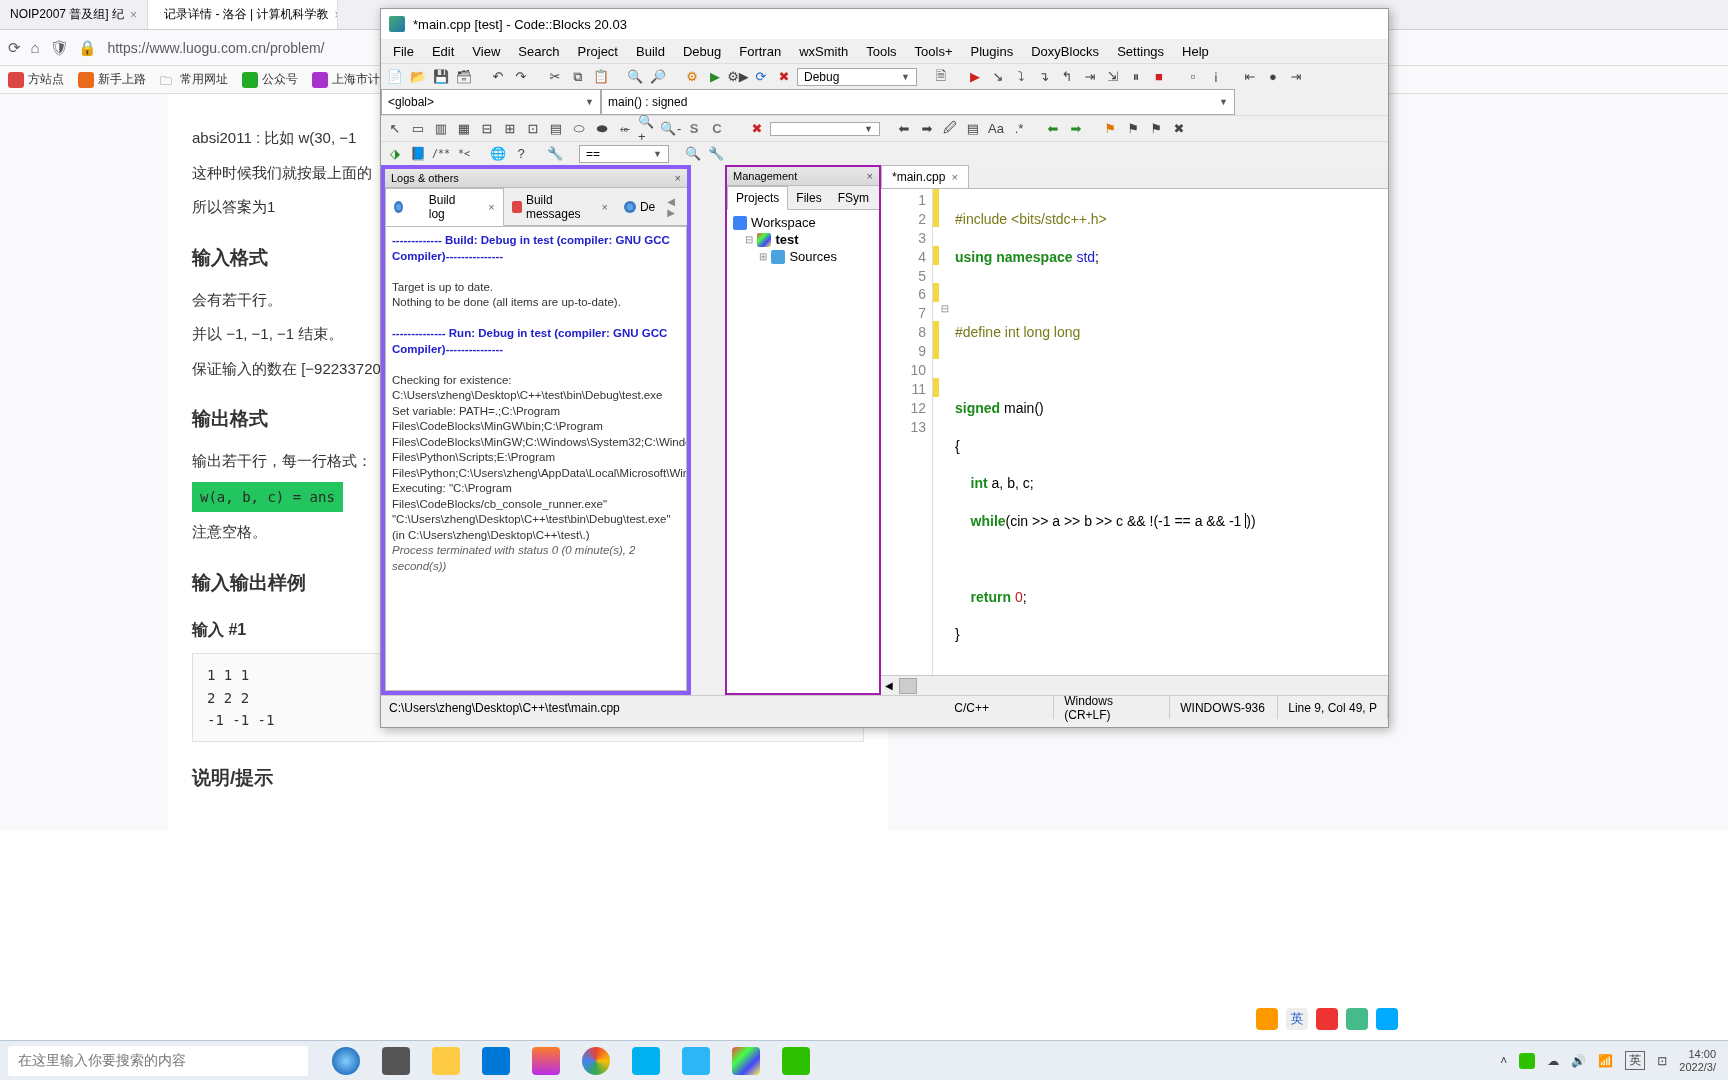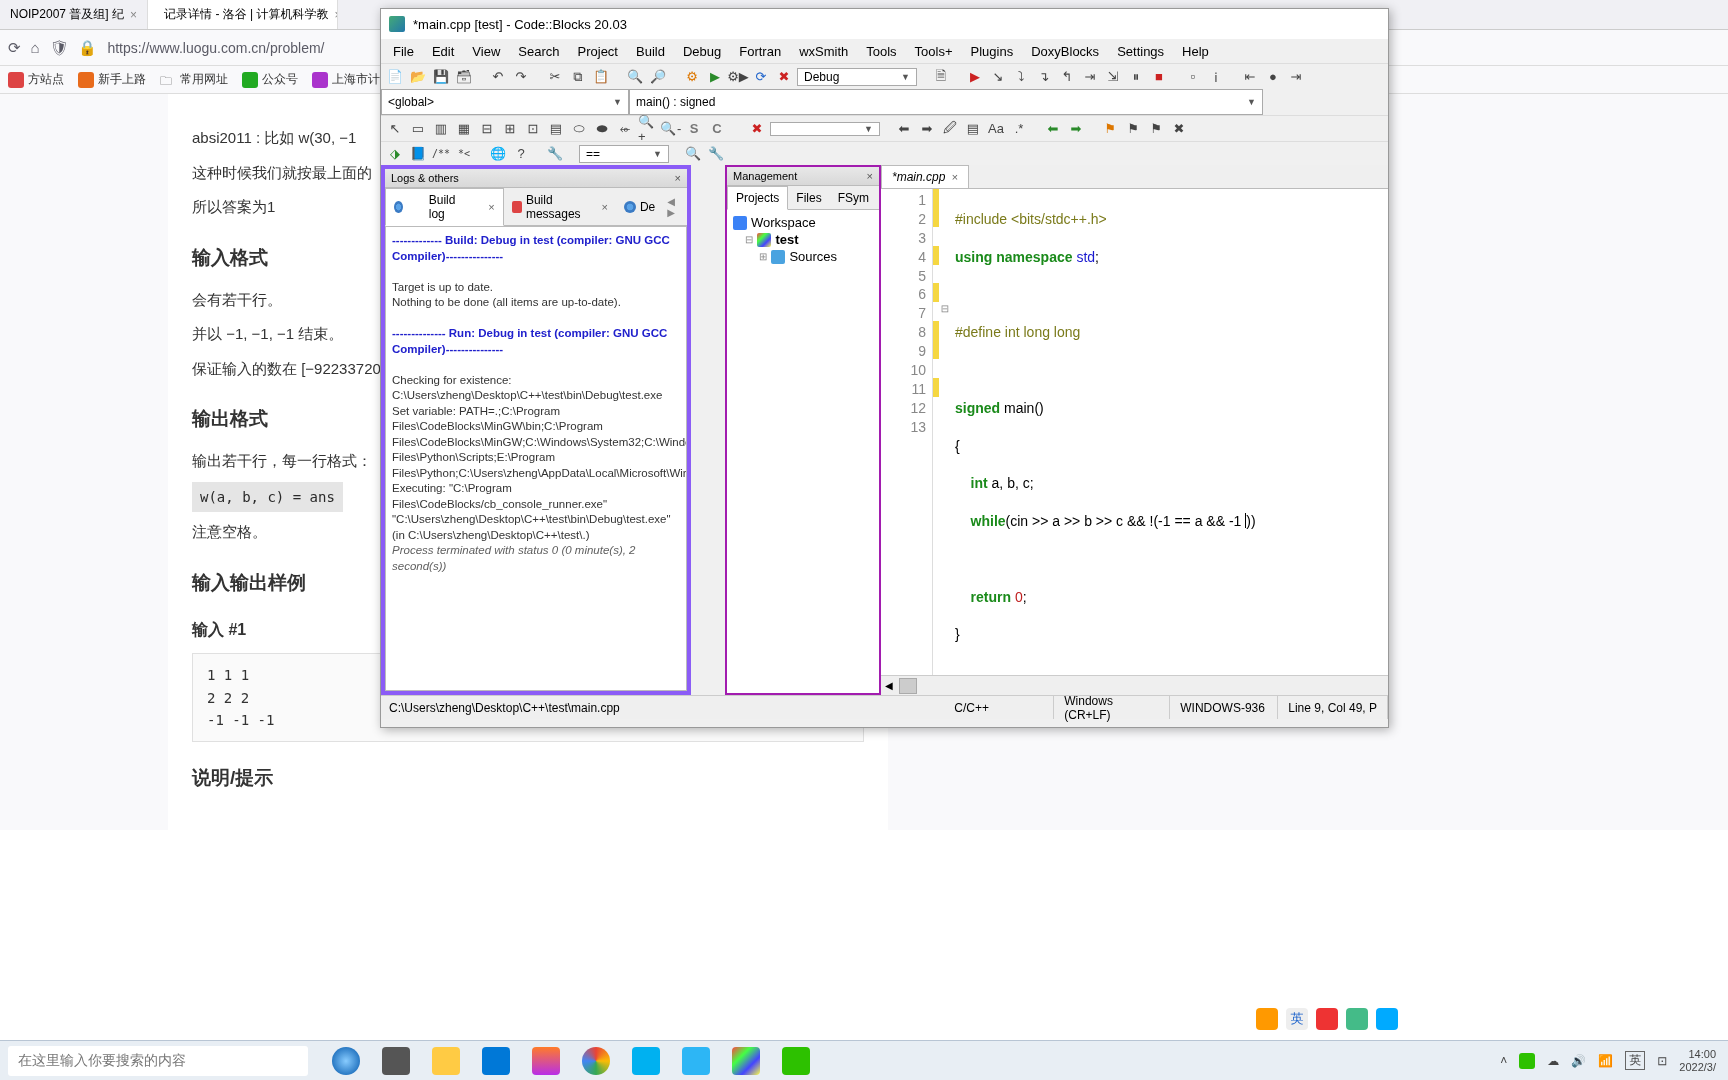--- a/index.html
+++ b/index.html
@@ -14,21 +14,21 @@
     .addr-icon { color: #5b5b66; font-size: 15px; }
     .addr-url { font-size: 14px; color: #5b5b66; flex: 1; }
     .bookmarks { display: flex; align-items: center; height: 28px; padding: 0 8px; gap: 14px; font-size: 12px; border-bottom: 1px solid #ddd; background: #f9f9fb; }
     .bk { display: flex; align-items: center; gap: 4px; color: #333; }
     .bk .ico { width: 16px; height: 16px; display: inline-block; border-radius: 3px; }
     
     .page { padding: 24px 24px; margin-left: 168px; width: 720px; background: #fff; font-size: 15px; color: #333; line-height: 1.9; }
     .page h3 { font-size: 19px; margin: 18px 0 10px; font-weight: 700; }
     .page h4 { font-size: 16px; margin: 14px 0 8px; font-weight: 700; }
     .page p { margin: 6px 0; }
-    .page .code { background: #e5e5e5; color: #2a2a2a; padding: 2px 8px; font-family: Consolas, monospace; font-size: 14px; display: inline-block; }
+    .page .code { background: #22c55e; color: #2a2a2a; padding: 2px 8px; font-family: Consolas, monospace; font-size: 14px; display: inline-block; }
     .samplebox { border: 1px solid #e0e0e0; background: #fafafa; padding: 10px 14px; font-family: Consolas, monospace; font-size: 14px; white-space: pre; margin: 8px 0; line-height: 1.6; }
     
     
     .ide { position: absolute; left: 380px; top: 8px; width: 1009px; height: 720px; background: #f0f0f0; border: 1px solid #999; box-shadow: 2px 2px 10px rgba(0,0,0,0.3); }
     .ide-title { height: 30px; background: #fff; display: flex; align-items: center; padding: 0 8px; gap: 8px; font-size: 13px; }
     .ide-title .logo { width: 16px; height: 16px; background: linear-gradient(135deg,#4a7,#27a); border-radius: 2px; }
     .ide-menu { height: 24px; display: flex; align-items: center; padding: 0 4px; gap: 2px; background: #f0f0f0; font-size: 13px; }
     .ide-menu span { padding: 3px 8px; }
     
     .toolbar { height: 26px; display: flex; align-items: center; padding: 2px 4px; gap: 3px; background: #f0f0f0; border-top: 1px solid #ddd; }
@@ -63,21 +63,21 @@
     .logs-tab { padding: 4px 8px; display: flex; align-items: center; gap: 4px; }
     .logs-tab.active { background: #fff; border: 1px solid #bbb; border-bottom: 1px solid #fff; margin-bottom: -1px; gap: 26px; }
     .logs-tab .gear { width: 12px; height: 12px; background: radial-gradient(#5aa3e8 40%, #3b7bc4 42%); border-radius: 50%; }
     .logs-tab .x { font-size: 11px; color: #666; }
     .logs-body { background: #fff; flex: 1; padding: 6px 6px; font-family: Consolas, "Courier New", monospace; font-size: 11.5px; white-space: pre-wrap; overflow: hidden; line-height: 1.35; color: #333; border: 1px solid #bbb; }
     .logs-body .blue { color: #2020cc; font-weight: bold; }
     .logs-body .ital { font-style: italic; color: #606060; }
     
     
     .editor { flex: 1; display: flex; flex-direction: column; background: #fff; }
-    .editor-tabs { display: flex; background: #efefef; font-size: 12px; border-bottom: 1px solid #bbb; font-style: italic; }
+    .editor-tabs { display: flex; background: #efefef; font-size: 12px; border-bottom: 1px solid #bbb; }
     .editor-tab { padding: 4px 10px; background: #fff; border: 1px solid #bbb; border-bottom: none; display: flex; gap: 6px; align-items: center; }
     .editor-tab .x { color: #666; font-size: 11px; }
     .code-area { display: flex; flex: 1; font-family: Consolas, monospace; font-size: 14px; line-height: 1.35; overflow: hidden; }
     .gutter { width: 52px; text-align: right; padding: 2px 6px 2px 2px; color: #888; background: #fff; border-right: 1px solid #ddd; }
     .change-bar { width: 6px; background: #fff; }
     .cb { height: 18.9px; }
     .cb.y { background: #f5d742; }
     .fold { width: 12px; background: #fff; }
     .fold .fm { height: 18.9px; text-align: center; color: #888; font-size: 10px; }
     .src { padding: 2px 4px; white-space: pre; position: relative; }
@@ -235,21 +235,21 @@
     <span style="width:8px"></span>
     <span class="tbtn">▫</span>
     <span class="tbtn">ℹ</span>
     <span style="width:8px"></span>
     <span class="tbtn">⇤</span>
     <span class="tbtn">●</span>
     <span class="tbtn">⇥</span>
   </div>
 
   <div class="scope-row">
-    <span class="combo" style="width:248px">
+    <span class="combo" style="width:220px">
         <span>&lt;global&gt;</span>
         <span class="arr">▼</span>
       </span>
     <span class="combo" style="width:634px">
         <span>main() : signed</span>
         <span class="arr">▼</span>
       </span>
   </div>
 
   <div class="toolbar">

